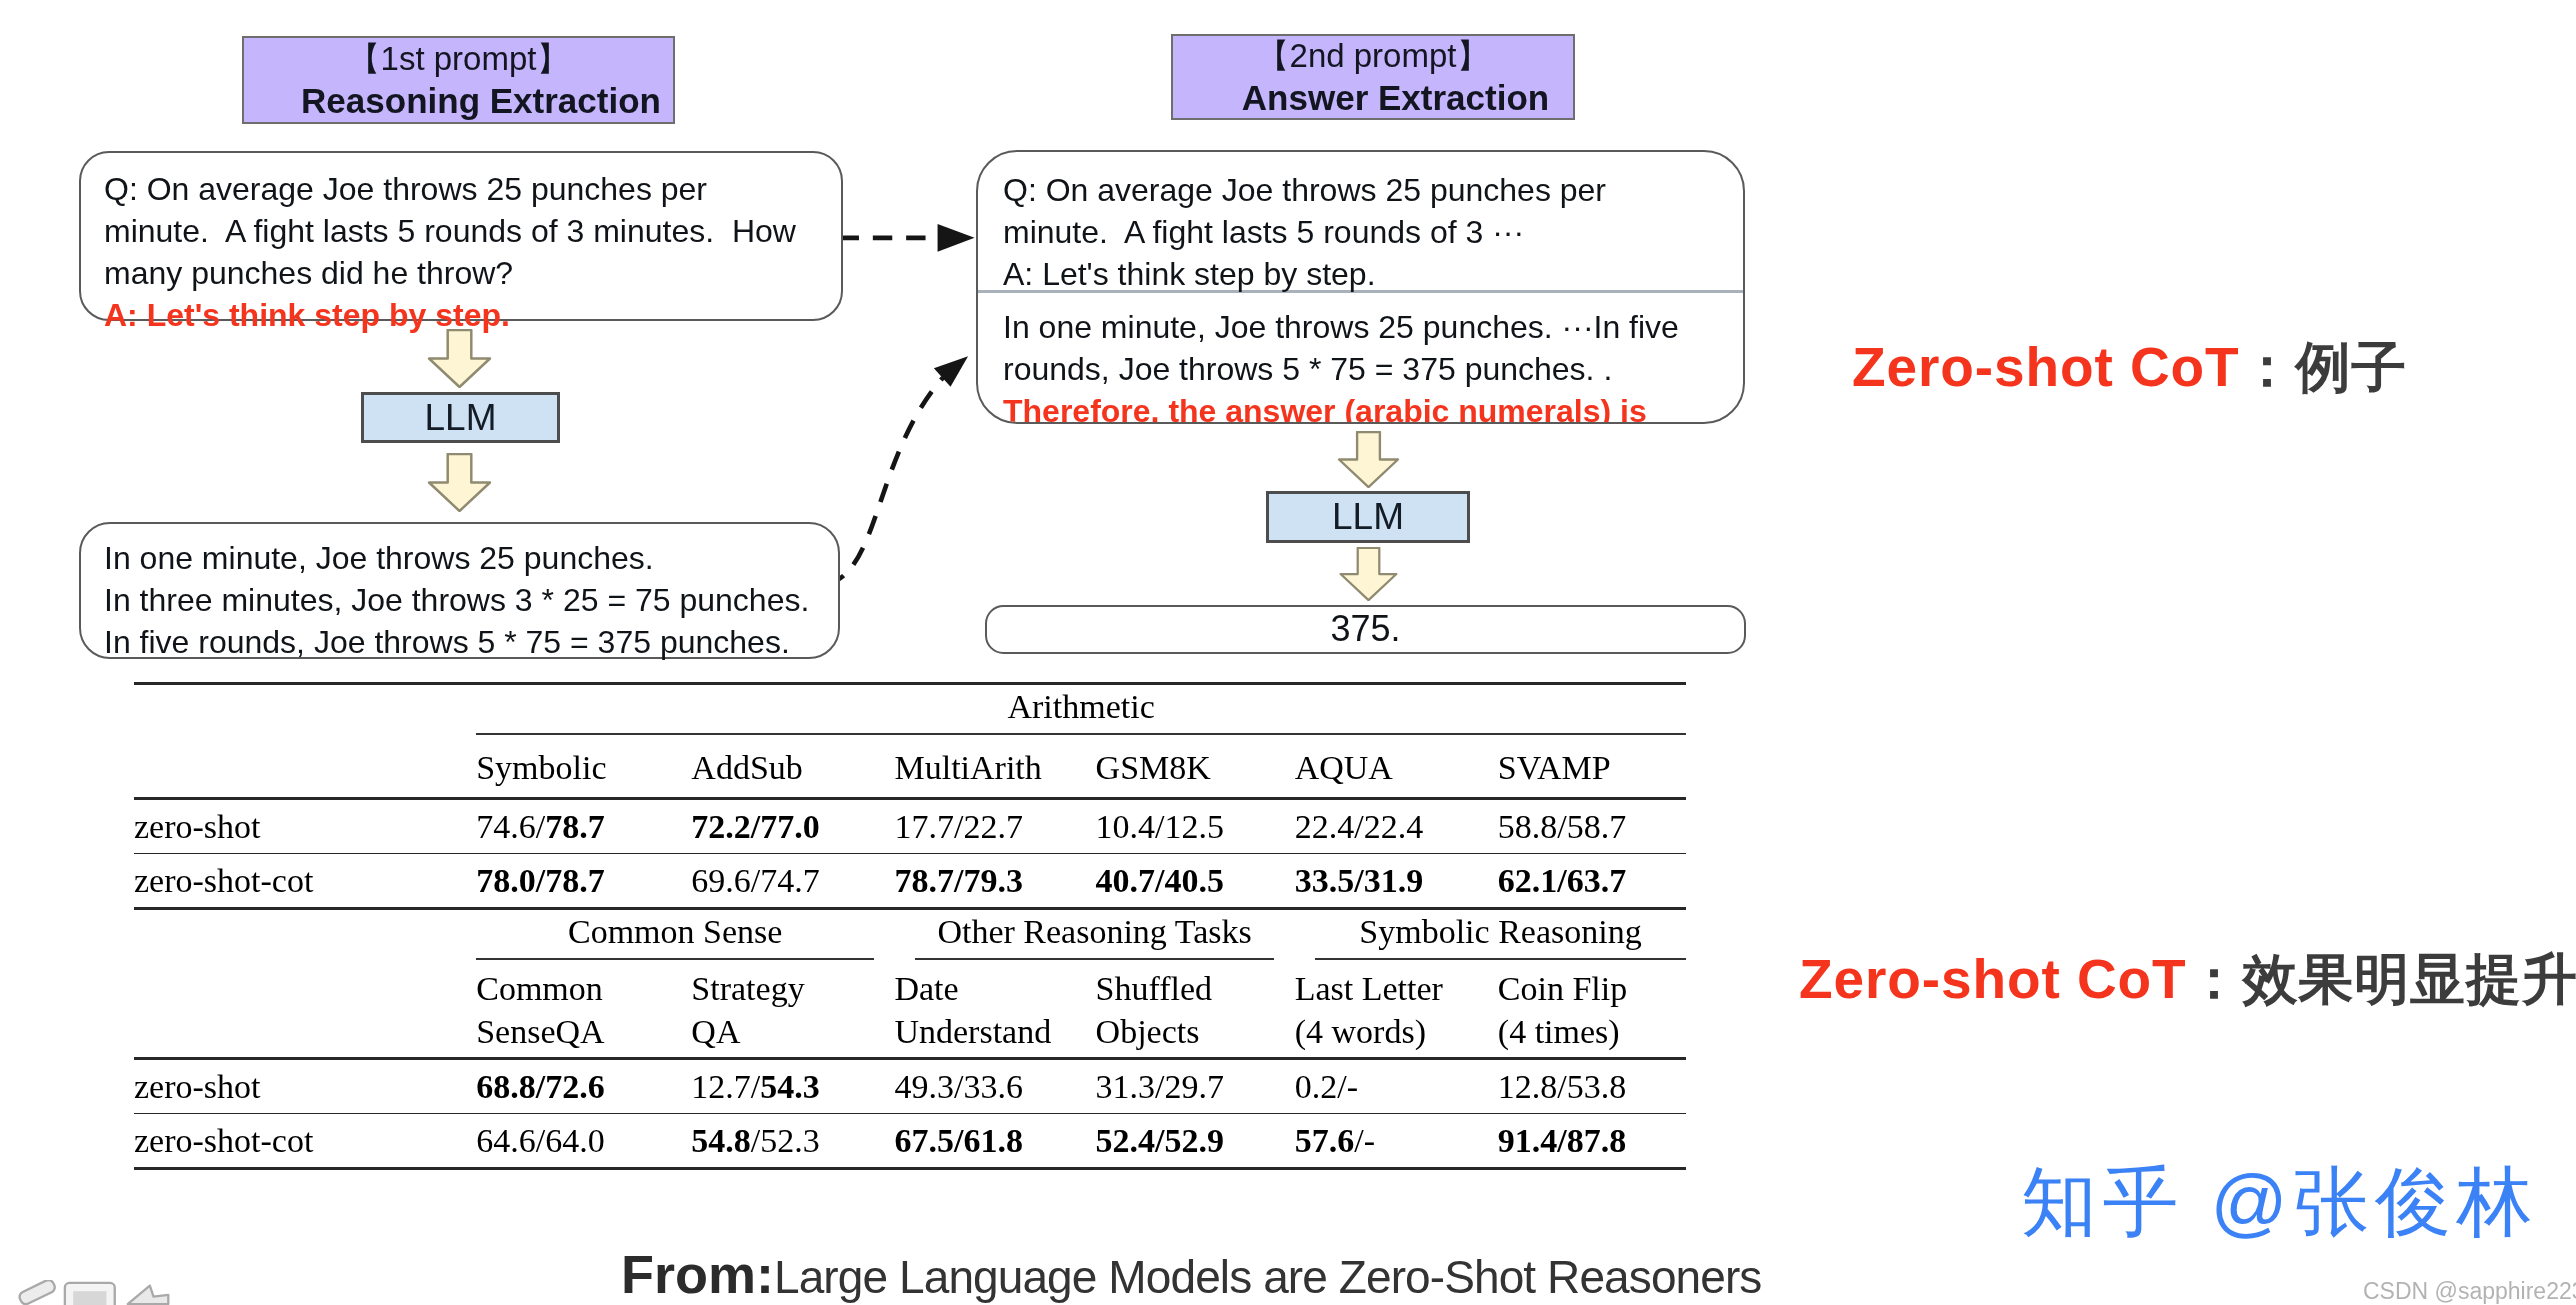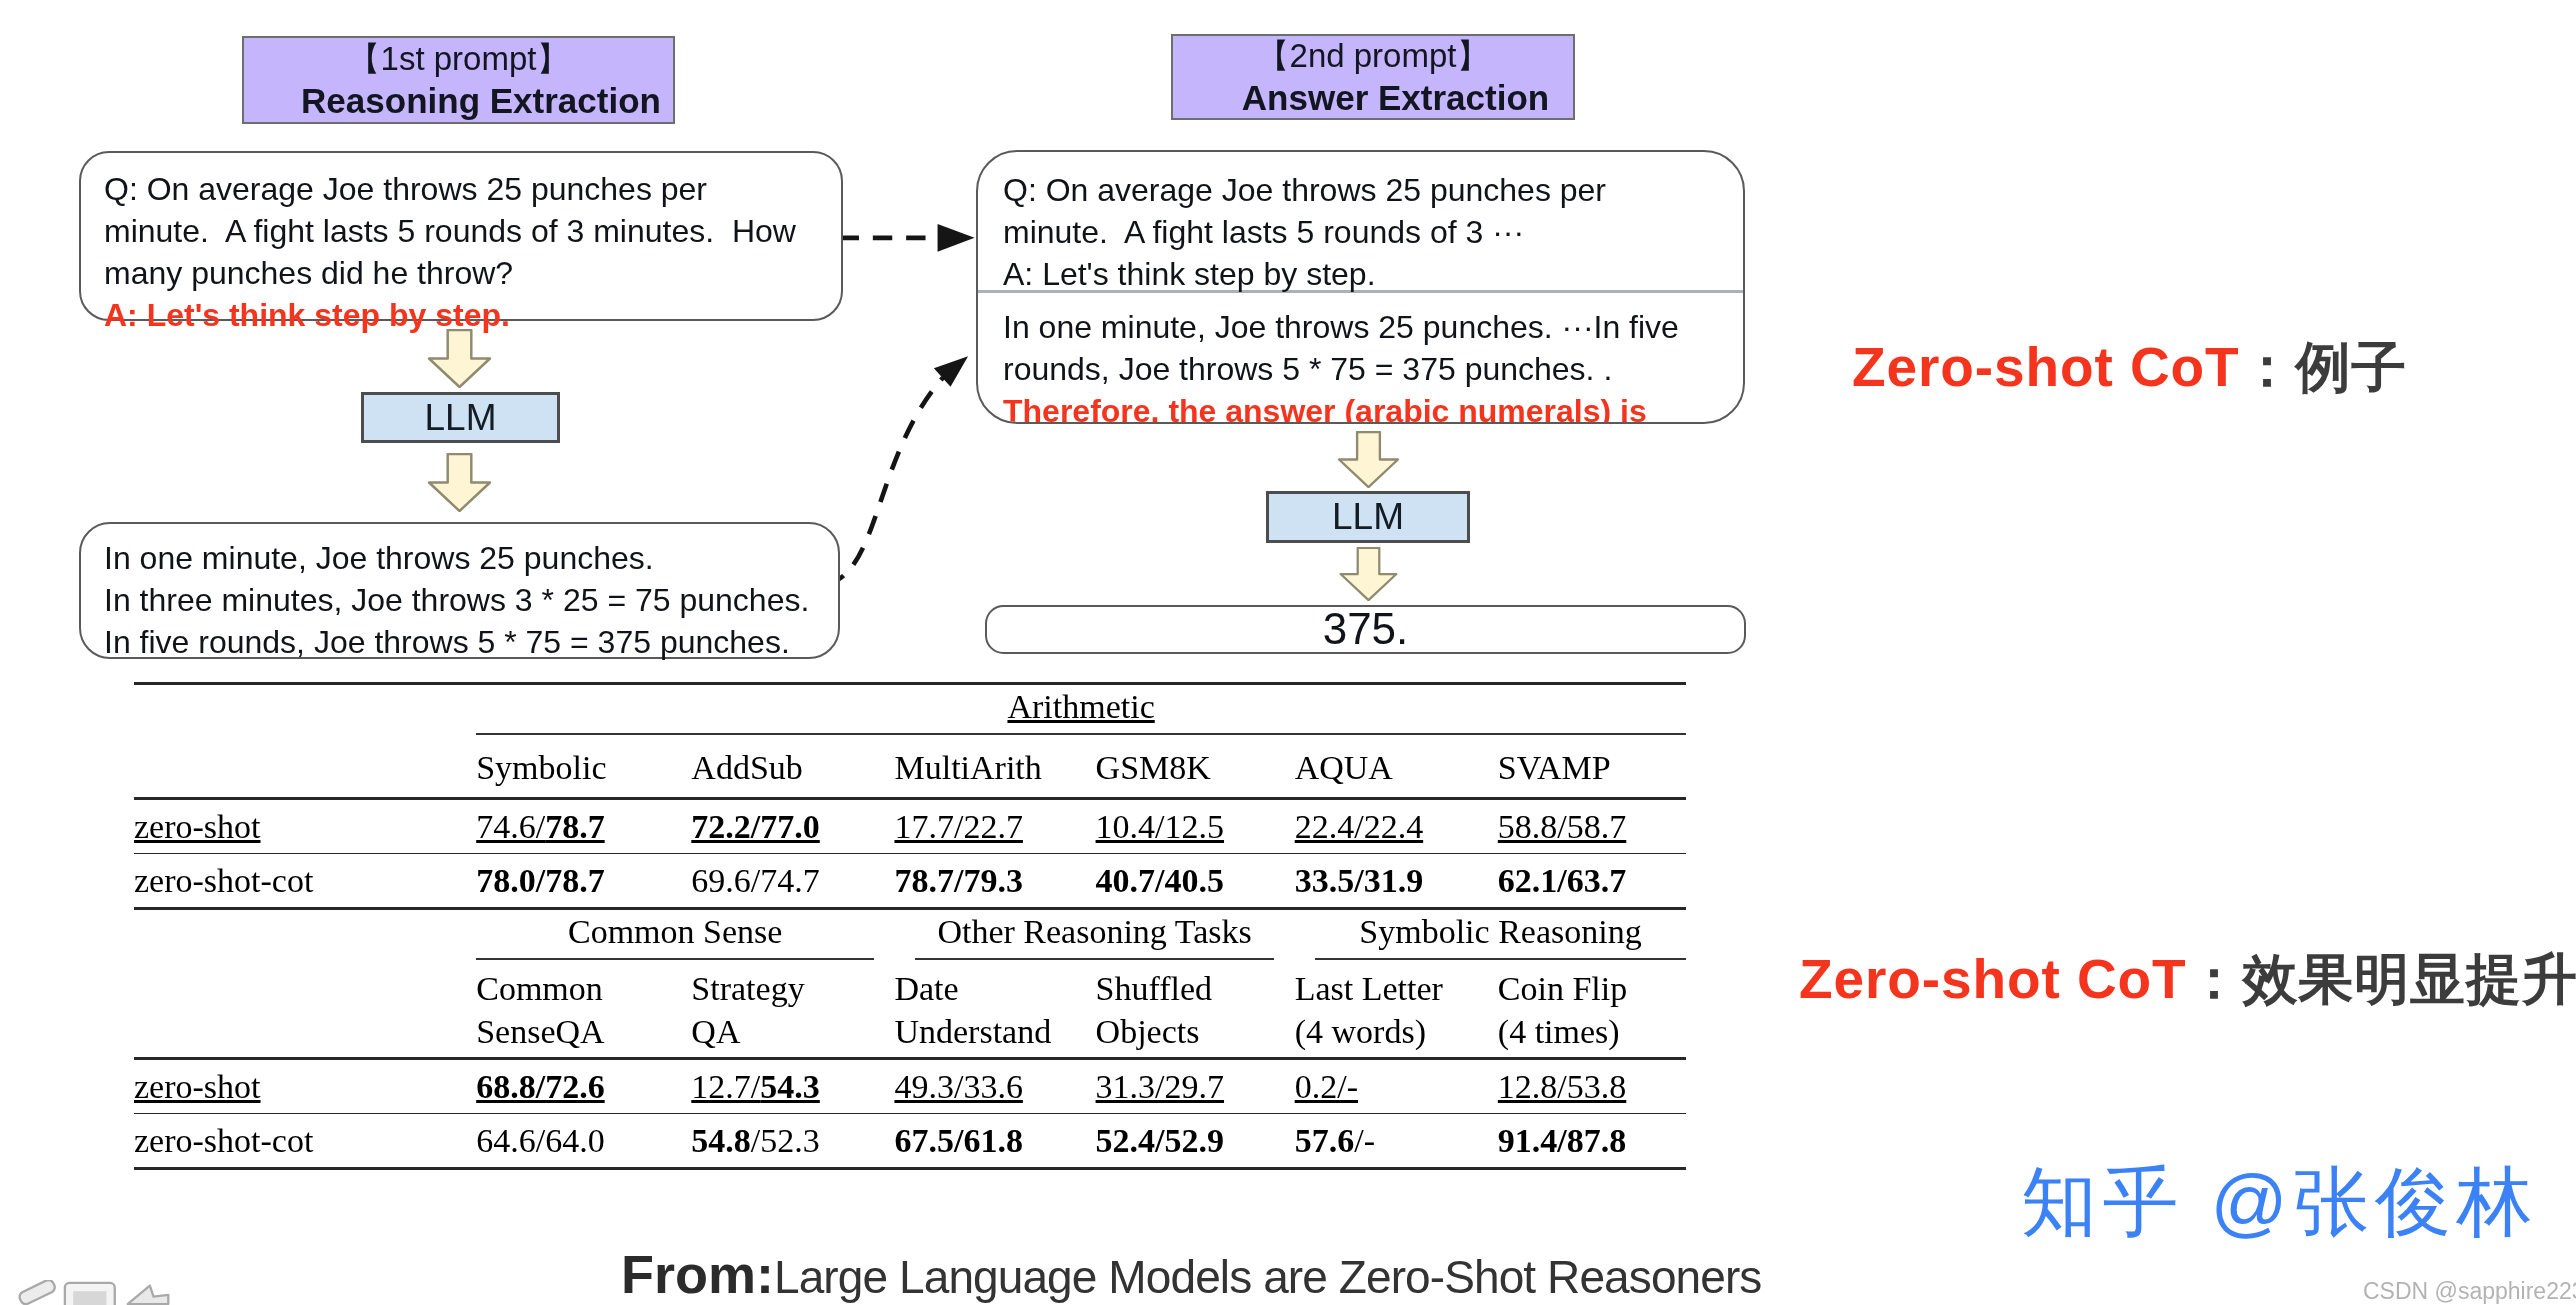--- a/index.html
+++ b/index.html
@@ -18,40 +18,40 @@
   .body-text{font-size:32px;line-height:42px;white-space:pre-wrap;}
   .red-line{color:#f5341e;font-weight:bold;font-size:32px;line-height:42px;white-space:pre-wrap;}
 
   #qbox{left:79px;top:151px;width:764px;height:170px;padding:15px 18.5px 0 23px;}
   #respbox{left:79px;top:522px;width:761px;height:137px;padding:13px 18.5px 0 23px;border-radius:31px;}
 
   #answerbox{left:976px;top:150px;width:769px;height:274px;border-radius:41px;padding:0;overflow:hidden;}
   .abox-top{height:138px;padding:16.6px 20.3px 0 25px;}
   .abox-bottom{border-top:3.7px solid #a9b2ba;padding:13px 20.3px 0 25px;}
 
-  #finalbox{left:985px;top:605px;width:761px;height:49px;border-radius:18.5px;text-align:center;font-size:44px;line-height:44px;}
+  #finalbox{left:985px;top:605px;width:761px;height:49px;border-radius:18.5px;text-align:center;font-size:36px;line-height:44px;}
 
   .llm-box{position:absolute;background:#cfe2f3;border:3.2px solid #4d4d4d;text-align:center;font-size:37px;color:#141c26;}
   #llm1{left:361px;top:392px;width:199px;height:51px;line-height:45px;}
   #llm2{left:1266px;top:491px;width:204px;height:52px;line-height:46px;}
 
   .block-arrow{position:absolute;}
   .conn-layer{position:absolute;left:0;top:0;pointer-events:none;}
 
   
   .side-label{position:absolute;font-size:55px;font-weight:bold;white-space:nowrap;letter-spacing:0.9px;}
   .side-label .red{color:#f5341e;}
   .side-label .dark{color:#3c3c3c;}
   #label1{left:1852px;top:331px;}
   #label2{left:1799px;top:943px;}
 
   
   #results-table{position:absolute;left:134px;top:682px;width:1552px;border-collapse:collapse;table-layout:fixed;font-family:"Liberation Serif","DejaVu Serif",serif;font-size:34px;color:#000;}
   #results-table td{padding:0;vertical-align:middle;}
-  tr.top-heavy{border-top:3.7px solid #272727;text-decoration:underline;}
+  tr.top-heavy{border-top:3.7px solid #272727;}
   tr.top-light{border-top:1.8px solid #272727;}
   tr.bottom-heavy{border-bottom:3.7px solid #272727;}
   .row-group{height:54px;}
   .row-cols{height:61px;}
   .row-cols2{height:96px;}
   .row-data{height:55px;}
   .group-cell{text-align:center;vertical-align:bottom;}
   .group-inner{border-bottom:2.8px solid #333;padding-bottom:7.4px;}
   .col-head{white-space:pre-wrap;line-height:43px;}
   .row-label{padding-left:15px;}

